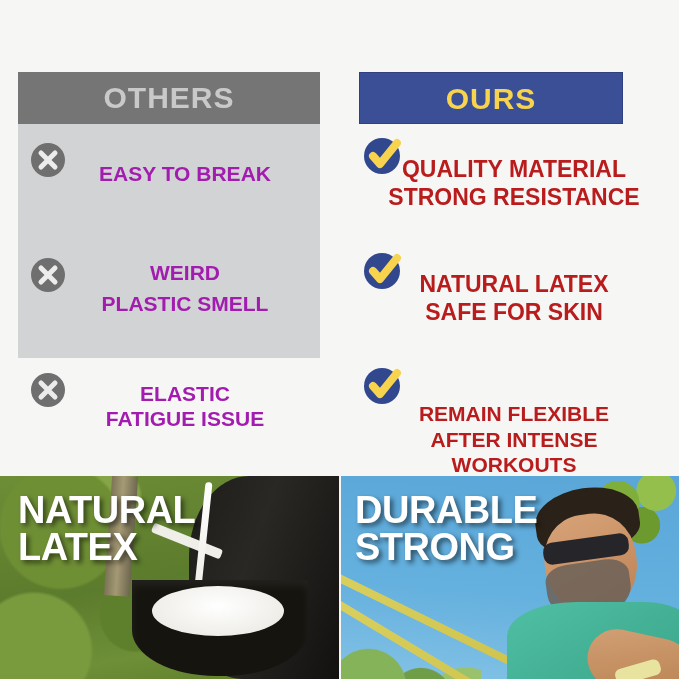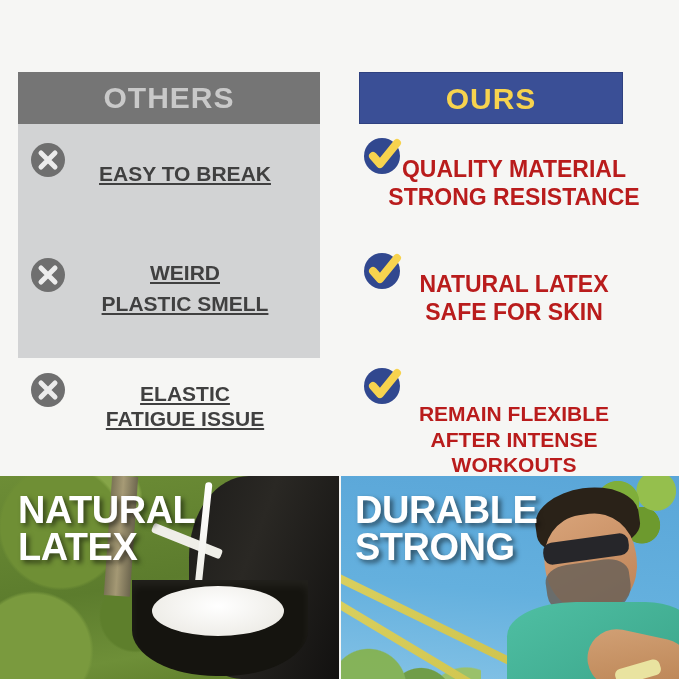--- a/index.html
+++ b/index.html
@@ -35,21 +35,21 @@
   .hdr-ours{background:#3a4f96;color:#f7d34e;border:1px solid #2f4180;
             box-sizing:border-box;}
 
   .rows{position:relative;}
 
   
   .badge{position:absolute;}
   .badge svg{display:block;}
 
   .rtext{font-weight:bold;text-align:center;line-height:1.18;}
-  .others .rtext{color:#404040;text-decoration:underline;}
+  .others .rtext{color:#a21caf;}
   .ours  .rtext{color:#b91c1c;}
 
   
   .o-row{position:absolute;width:302px;}
   .o-badge{left:12px;}
   .o-text{position:absolute;left:42px;width:250px;font-size:21px;}
 
   
   .u-row{position:absolute;width:300px;}
   .u-badge{left:2px;}

